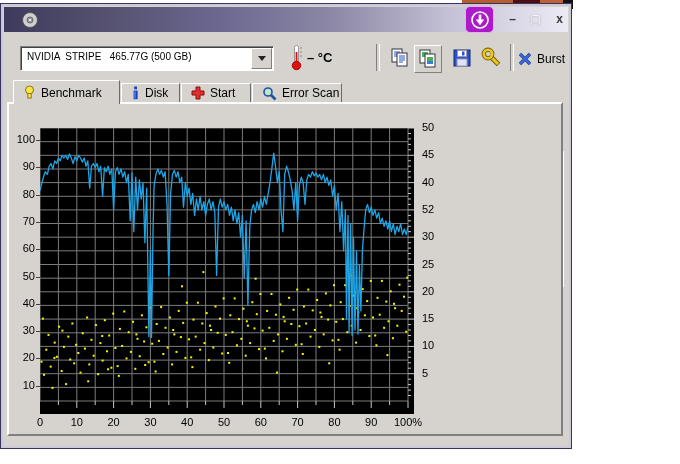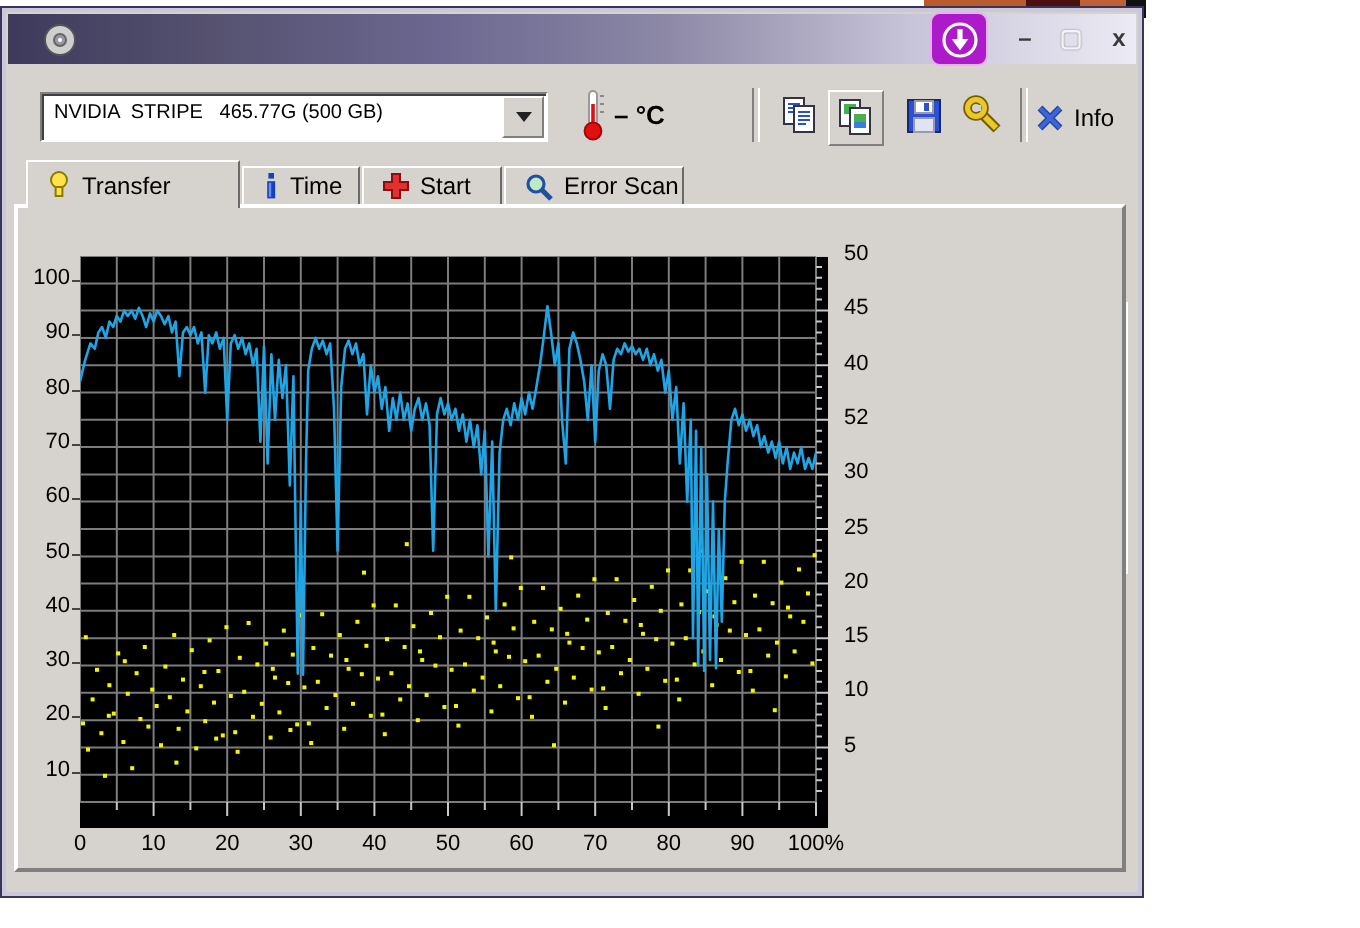--- a/index.html
+++ b/index.html
@@ -146,38 +146,38 @@
         </svg>
       </div>
 
       <div class="tsep" style="left:506px;"></div>
 
       <div class="exitbtn">
         <svg width="15" height="14" viewBox="0 0 15 14">
           <path d="M2 2L12 12M12 2L2 12" stroke="#24449c" stroke-width="3.4"></path>
           <path d="M2 2L12 12M12 2L2 12" stroke="#3a66d8" stroke-width="2"></path>
         </svg>
-        <span class="lbl">Info</span>
+        <span class="lbl">Burst</span>
       </div>
     </div>
 
     <div class="tab active" style="left:12px;width:107px;">
       <svg width="13" height="15" viewBox="0 0 13 15">
         <circle cx="6.5" cy="5" r="4" fill="#FFE14A" stroke="#8a7a00"></circle>
         <rect x="4.8" y="8.5" width="3.4" height="4.5" fill="#FFE14A" stroke="#8a7a00"></rect>
       </svg>
-      <span>Transfer</span>
+      <span>Benchmark</span>
     </div>
     <div class="tab inactive" style="left:120px;width:59px;">
       <svg width="9" height="14" viewBox="0 0 9 14">
         <rect x="3.2" y="0.5" width="2.8" height="2.8" fill="#1540C0"></rect>
         <rect x="2.6" y="4.6" width="4" height="8.6" fill="#1540C0"></rect>
         <rect x="3.4" y="5.4" width="1.2" height="7" fill="#6f8fe8"></rect>
       </svg>
-      <span>Time</span>
+      <span>Disk</span>
     </div>
     <div class="tab inactive" style="left:180px;width:70px;">
       <svg width="14" height="14" viewBox="0 0 14 14">
         <path d="M5 1h4v4h4v4H9v4H5V9H1V5h4z" fill="#E03030" stroke="#8a0e0e"></path>
       </svg>
       <span>Start</span>
     </div>
     <div class="tab inactive" style="left:251px;width:90px;">
       <svg width="15" height="15" viewBox="0 0 15 15">
         <circle cx="6" cy="6" r="4" fill="#BFE8C8" stroke="#2050A0" stroke-width="1.6"></circle>

